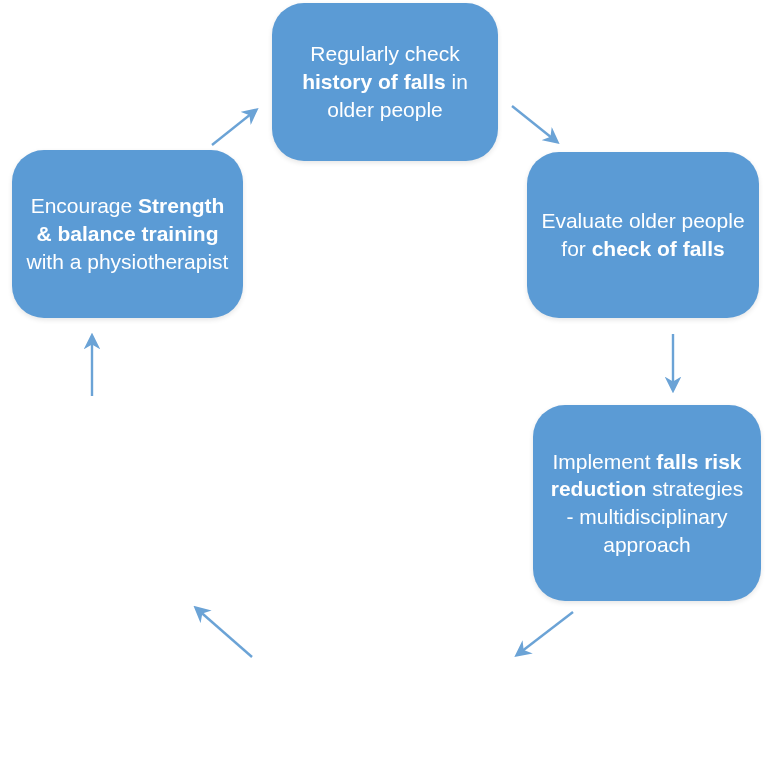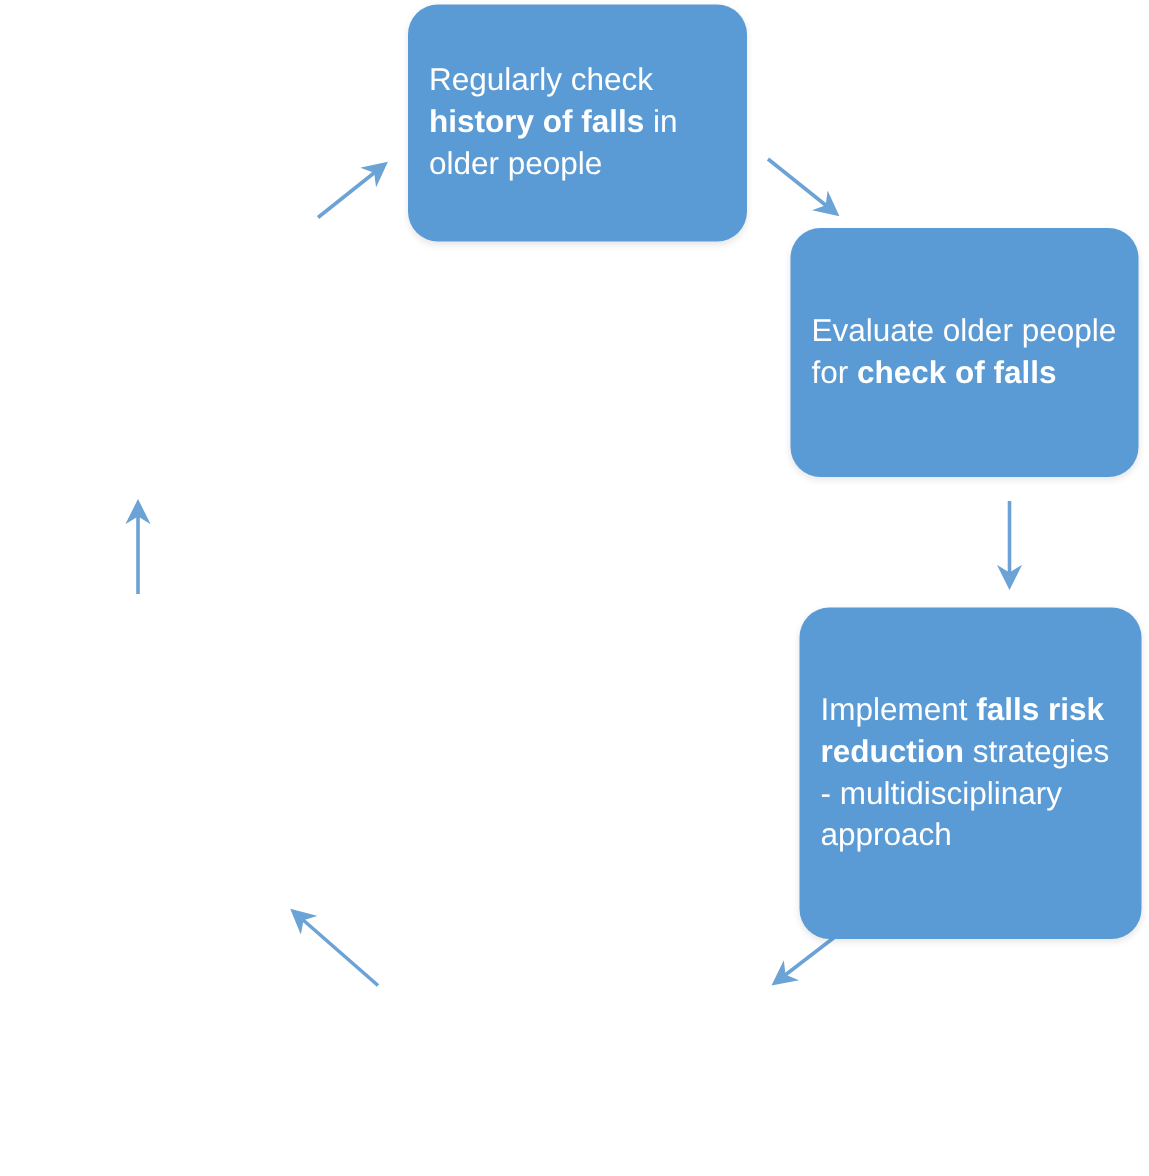--- a/index.html
+++ b/index.html
@@ -12,44 +12,45 @@
     width: 766px;
     height: 784px;
     background: #ffffff;
     overflow: hidden;
     font-family: "Liberation Sans", sans-serif;
   }
   .node {
     position: absolute;
     box-sizing: border-box;
     background: #5b9bd5;
-    border-radius: 20px;
+    border-radius: 32px;
     color: #ffffff;
     display: flex;
     align-items: center;
     justify-content: center;
+    text-align: center;
     font-size: 21px;
     line-height: 1.32;
     padding: 8px 14px;
     box-shadow: 0 2px 5px rgba(0,0,0,0.10);
   }
   .node .txt { display: block; width: 100%; }
   .node b { font-weight: bold; }
   .arrow-layer {
     position: absolute;
     left: 0; top: 0;
     width: 766px;
     height: 784px;
     pointer-events: none;
   }
 
   
   #node-history   { left: 272px; top: 3px;   width: 226px; height: 158px; }
   #node-evaluate  { left: 527px; top: 152px; width: 232px; height: 166px; }
-  #node-falls     { left: 533px; top: 405px; width: 228px; height: 221px; }
+  #node-falls     { left: 533px; top: 405px; width: 228px; height: 196px; }
   #node-injury    { left: 268px; top: 586px; width: 232px; height: 190px; }
   #node-medical   { left: 8px;   top: 400px; width: 228px; height: 176px; }
   #node-strength  { left: 12px;  top: 150px; width: 231px; height: 168px; }
 </style>
 </head>
 <body>
 
 <div id="canvas">
 
   <svg class="arrow-layer" viewBox="0 0 766 784" width="766" height="784" xmlns="http://www.w3.org/2000/svg">
@@ -74,14 +75,17 @@
 
   <div class="node" id="node-history">
       <span class="txt"><span>Regularly check </span><b>history of falls</b><span> in older people</span></span>
     </div>
   <div class="node" id="node-evaluate">
       <span class="txt"><span>Evaluate older people for </span><b>check of falls</b></span>
     </div>
   <div class="node" id="node-falls">
       <span class="txt"><span>Implement </span><b>falls risk reduction</b><span> strategies - multidisciplinary approach</span></span>
     </div>
+  <div class="node" id="node-strength">
+      <span class="txt"><span>Encourage </span><b>Strength &amp; balance training</b><span> with a physiotherapist</span></span>
+    </div>
 
 </div>
 
 </body></html>

